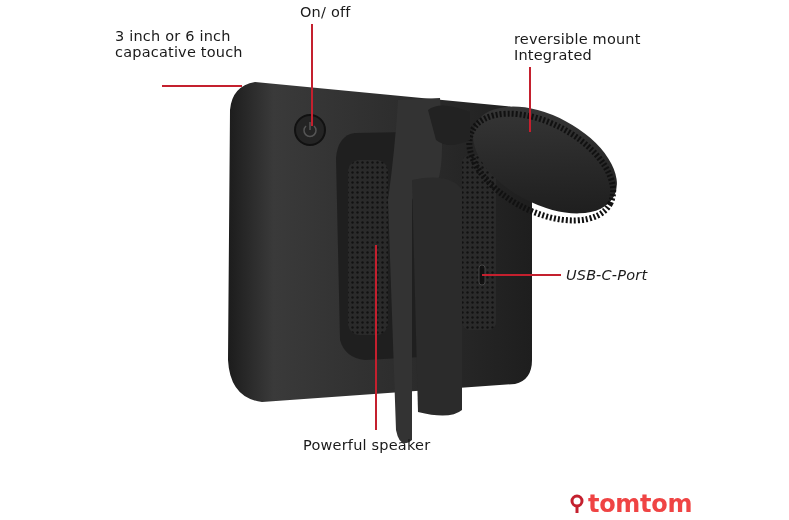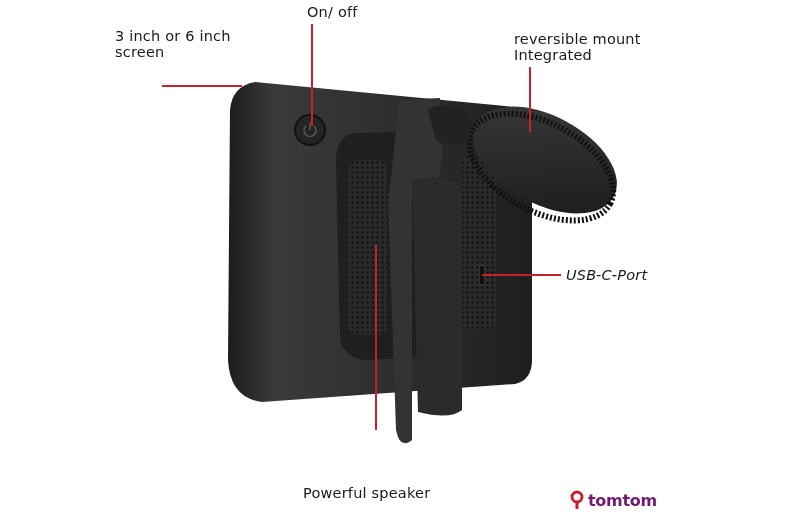--- a/index.html
+++ b/index.html
@@ -2,21 +2,21 @@
 <html><head>
   <meta charset="utf-8">
   <style>
     html, body { margin: 0; padding: 0; background: #ffffff; }
     body { width: 789px; height: 520px; position: relative; overflow: hidden;
            font-family: "DejaVu Sans", sans-serif; color: #1a1a1a; }
     .label { position: absolute; font-size: 14.5px; line-height: 16px; font-weight: 500; letter-spacing: 0.2px; }
     .line { position: absolute; background: #c4202e; }
     svg.device { position: absolute; left: 0; top: 0; }
     .logo { position: absolute; left: 570px; top: 490px; display: flex; align-items: center; }
-    .logo-text { font-family: "DejaVu Sans", sans-serif; font-weight: bold; font-size: 16px; color: #701a75; letter-spacing: -0.3px; margin-left: 4px; }
+    .logo-text { font-family: "DejaVu Sans", sans-serif; font-weight: bold; font-size: 24px; color: #ef4444; letter-spacing: -0.3px; margin-left: 4px; }
   </style>
 </head>
 <body>
 
 <svg class="device" width="789" height="520" viewBox="0 0 789 520">
   <defs>
     <linearGradient id="bodyGrad" x1="0" y1="0" x2="1" y2="0">
       <stop offset="0" stop-color="#1c1c1c"></stop>
       <stop offset="0.15" stop-color="#3a3a3a"></stop>
       <stop offset="0.6" stop-color="#2c2c2c"></stop>
@@ -50,38 +50,38 @@
     <ellipse cx="545" cy="160" rx="78" ry="44" fill="url(#mountGrad)"></ellipse>
     <ellipse cx="545" cy="168" rx="78" ry="44" fill="none" stroke="#111" stroke-width="6" stroke-dasharray="2 2"></ellipse>
   </g>
   <path d="M428,110 Q440,100 470,112 L470,140 Q448,150 436,140 Z" fill="#222"></path>
 
   <rect x="479" y="265" width="6" height="20" rx="3" fill="#111" stroke="#444" stroke-width="1"></rect>
 </svg>
 
 <div class="label" style="left:115px; top:28px;">
   <div>3 inch or 6 inch</div>
-  <div>screen</div>
+  <div>capacative touch</div>
 </div>
 <div class="line" style="left:162px; top:85px; width:80px; height:2px;"></div>
 
-<div class="label" style="left:300px; top:4px;margin-left:7px;">On/ off</div>
+<div class="label" style="left:300px; top:4px;">On/ off</div>
 <div class="line" style="left:311px; top:24px; width:2px; height:102px;"></div>
 
 <div class="label" style="left:514px; top:31px;">
   <div>reversible mount</div>
   <div>Integrated</div>
 </div>
 <div class="line" style="left:529px; top:67px; width:2px; height:65px;"></div>
 
 <div class="line" style="left:482px; top:274px; width:79px; height:2px;"></div>
 <div class="label" style="left:566px; top:267px;font-style:italic;">USB-C-Port</div>
 
 <div class="line" style="left:375px; top:245px; width:2px; height:185px;"></div>
-<div class="label" style="left:303px; top:437px;margin-top:48px;">Powerful speaker</div>
+<div class="label" style="left:303px; top:437px;">Powerful speaker</div>
 
 <div class="logo">
   <svg width="14" height="20" viewBox="0 0 14 20">
     <circle cx="7" cy="7" r="5" fill="none" stroke="#c4202e" stroke-width="3"></circle>
     <line x1="7" y1="12" x2="7" y2="19" stroke="#c4202e" stroke-width="3"></line>
   </svg>
   <span class="logo-text">tomtom</span>
 </div>
 
 </body></html>

